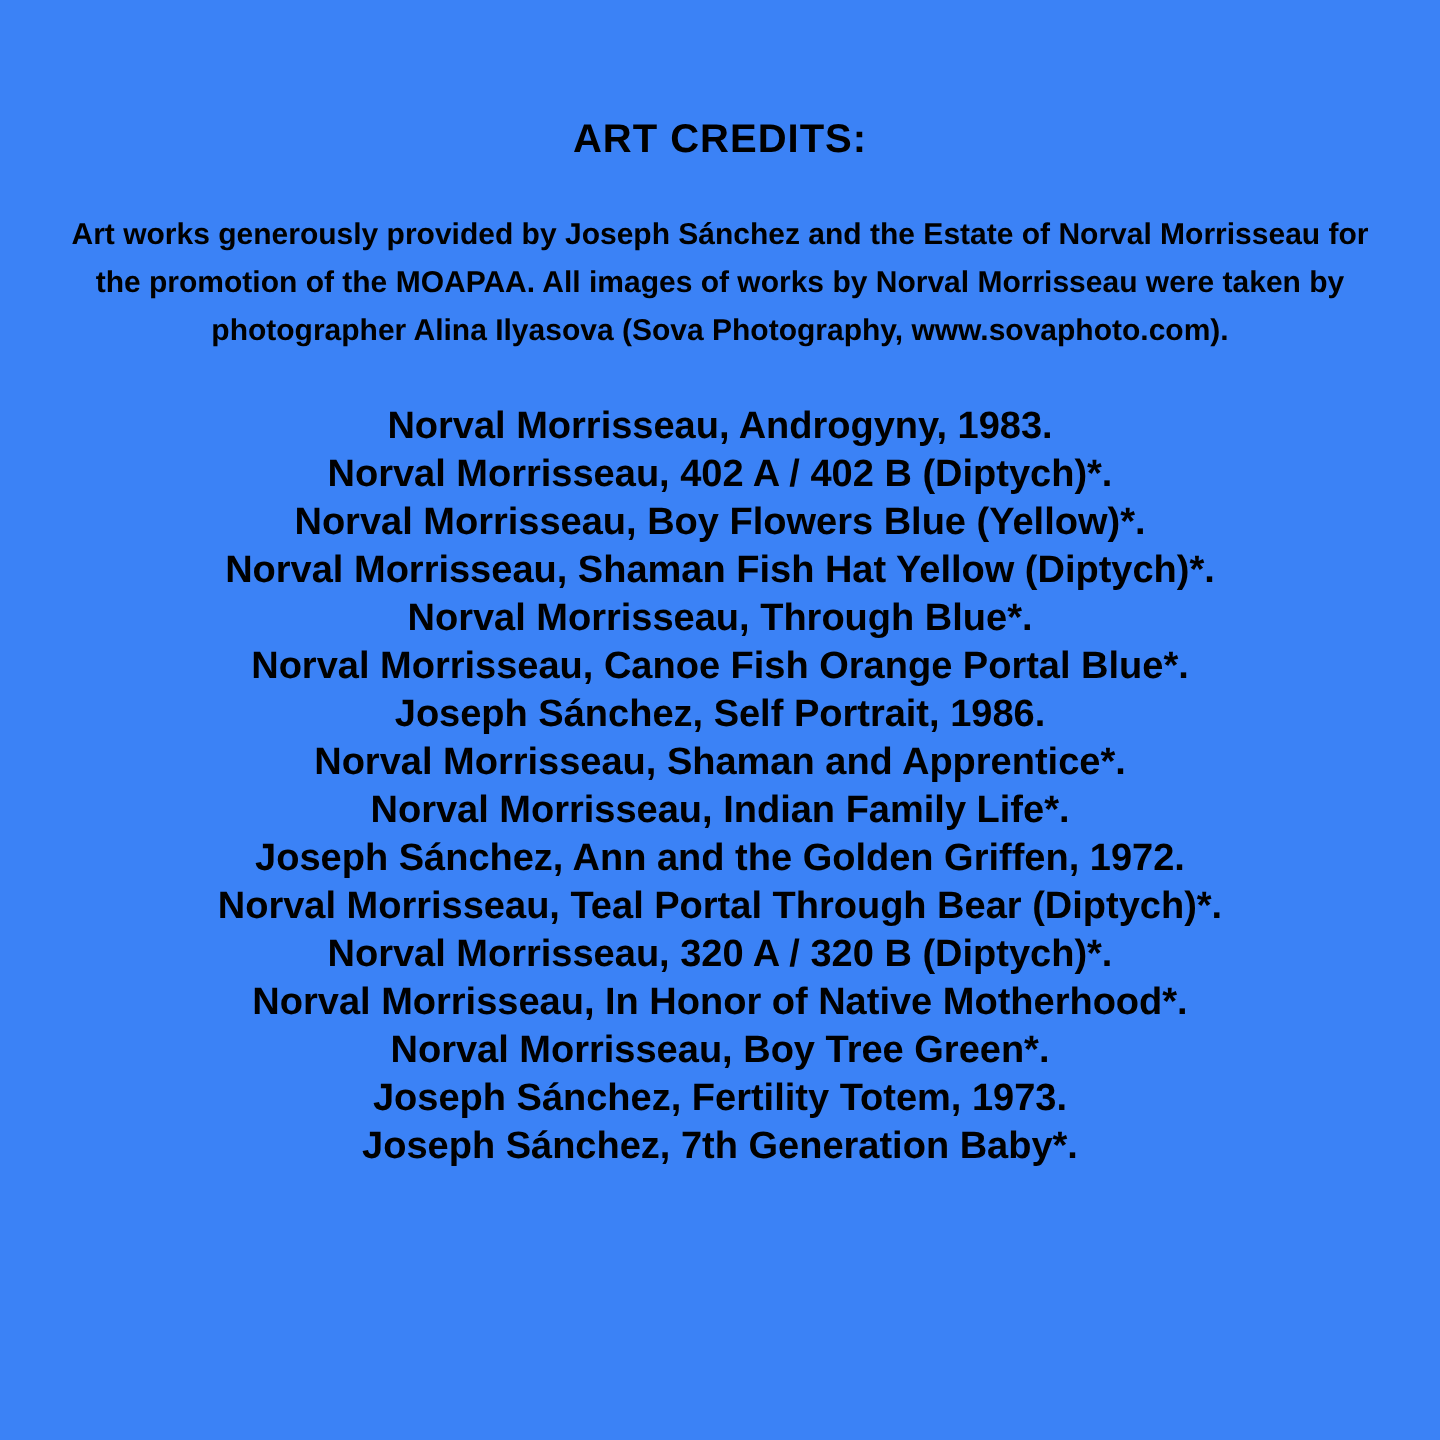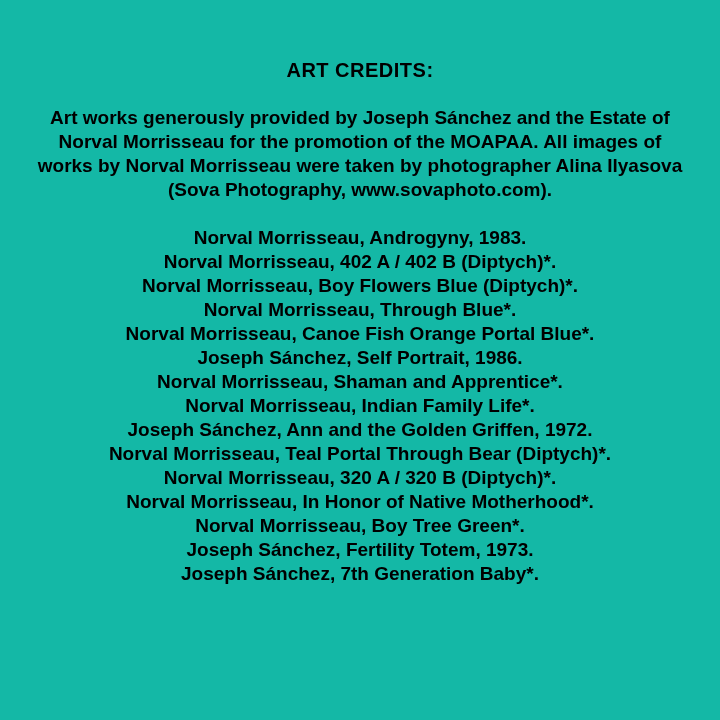--- a/index.html
+++ b/index.html
@@ -5,35 +5,35 @@
   html, body {
     margin: 0;
     padding: 0;
     background: #ffffff;
   }
   .page {
     width: 720px;
     height: 720px;
     box-sizing: border-box;
     padding-top: 58px;
-    background: #14b8a6;
+    background: #3b82f6;
     color: #000000;
     font-family: "Liberation Sans", "DejaVu Sans", sans-serif;
     font-weight: 700;
     text-align: center;
     overflow: hidden;
   }
   .page-title {
     font-size: 20px;
     line-height: 24px;
     margin: 0 0 24px 0;
     letter-spacing: 0.5px;
   }
   .intro {
-    font-size: 19px;
+    font-size: 15px;
     line-height: 24px;
     max-width: 655px;
     margin: 0 auto 24px auto;
   }
   .credits {
     font-size: 19px;
     line-height: 24px;
   }
   .credit-line {
     white-space: nowrap;
@@ -44,21 +44,22 @@
 <body>
 
 <div class="page">
   <h1 class="page-title">ART CREDITS:</h1>
 
   <p class="intro">Art works generously provided by Joseph Sánchez and the Estate of Norval Morrisseau for the promotion of the MOAPAA. All images of works by Norval Morrisseau were taken by photographer Alina Ilyasova (Sova Photography, www.sovaphoto.com).</p>
 
   <div class="credits">
       <div class="credit-line">Norval Morrisseau, Androgyny, 1983.</div>
       <div class="credit-line">Norval Morrisseau, 402 A / 402 B (Diptych)*.</div>
-      <div class="credit-line">Norval Morrisseau, Boy Flowers Blue (Diptych)*.</div>
+      <div class="credit-line">Norval Morrisseau, Boy Flowers Blue (Yellow)*.</div>
+      <div class="credit-line">Norval Morrisseau, Shaman Fish Hat Yellow (Diptych)*.</div>
       <div class="credit-line">Norval Morrisseau, Through Blue*.</div>
       <div class="credit-line">Norval Morrisseau, Canoe Fish Orange Portal Blue*.</div>
       <div class="credit-line">Joseph Sánchez, Self Portrait, 1986.</div>
       <div class="credit-line">Norval Morrisseau, Shaman and Apprentice*.</div>
       <div class="credit-line">Norval Morrisseau, Indian Family Life*.</div>
       <div class="credit-line">Joseph Sánchez, Ann and the Golden Griffen, 1972.</div>
       <div class="credit-line">Norval Morrisseau, Teal Portal Through Bear (Diptych)*.</div>
       <div class="credit-line">Norval Morrisseau, 320 A / 320 B (Diptych)*.</div>
       <div class="credit-line">Norval Morrisseau, In Honor of Native Motherhood*.</div>
       <div class="credit-line">Norval Morrisseau, Boy Tree Green*.</div>

